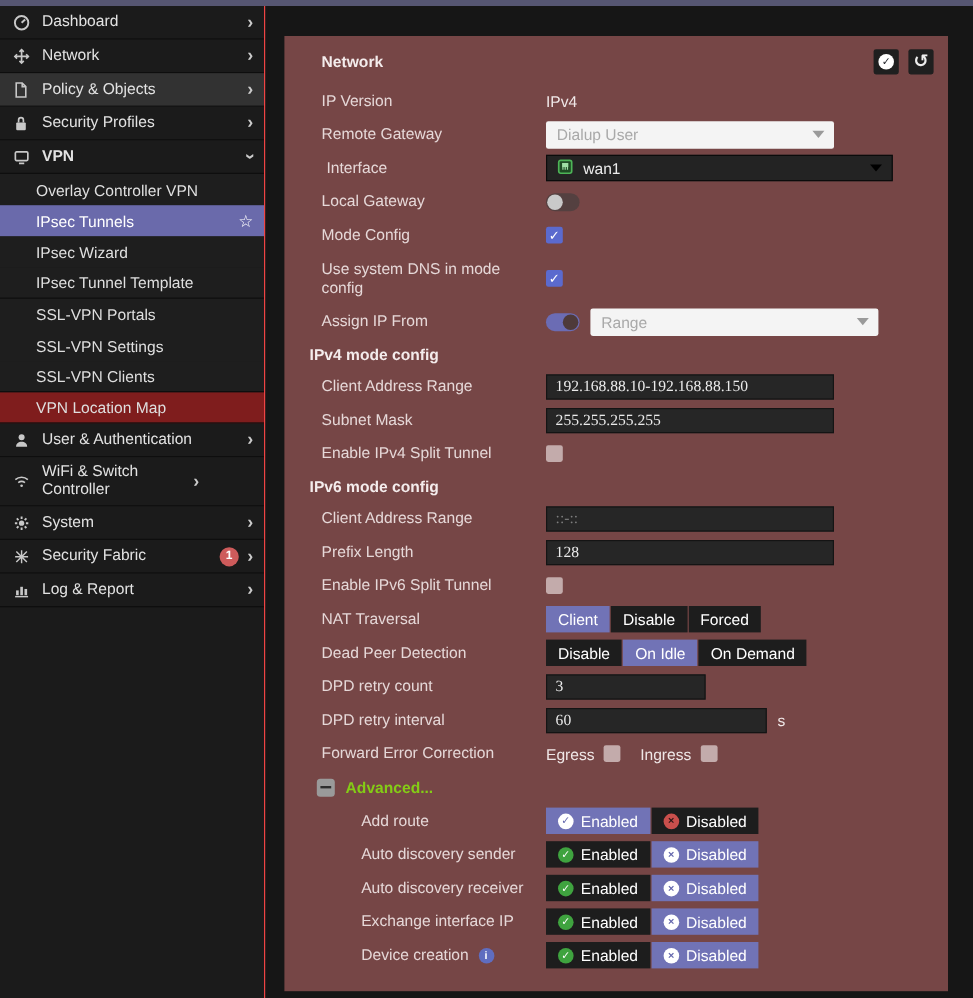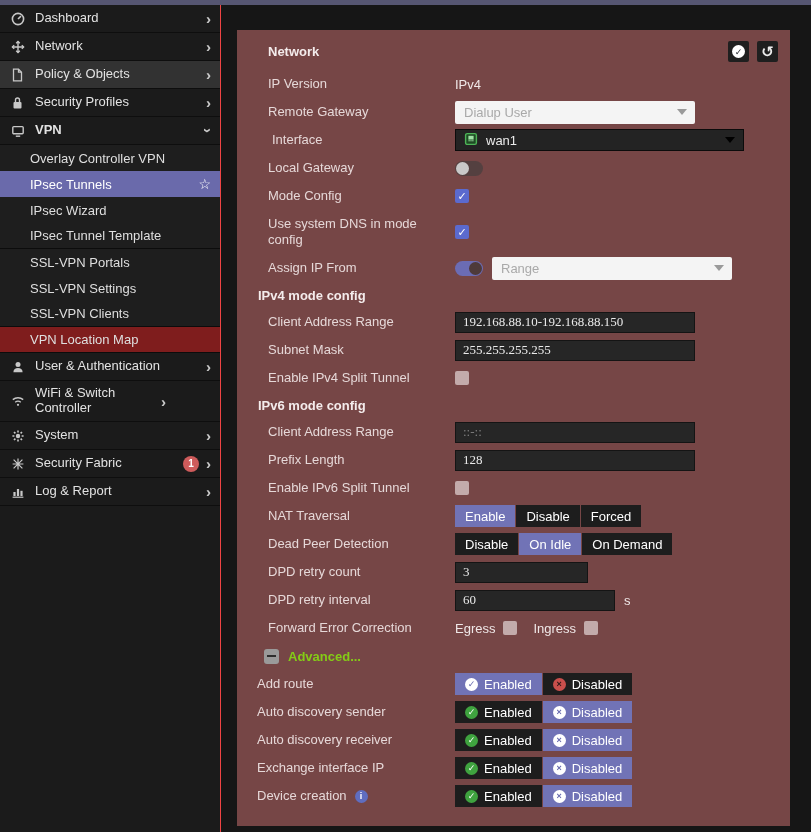--- a/index.html
+++ b/index.html
@@ -46,21 +46,21 @@
   .hbtn{width:21px;height:21px;background:#1f1f1f;border-radius:2px;margin-left:8px;
     display:flex;align-items:center;justify-content:center;cursor:pointer}
   .circ-w{width:13px;height:13px;border-radius:50%;background:#fff;color:#23252b;
     font-size:9px;font-weight:700;display:flex;align-items:center;justify-content:center}
   .undo{color:#ededed;font-size:15px;font-weight:700;line-height:1}
 
   .row{display:flex;align-items:center;min-height:28px}
   .row.tall{min-height:44px}
   .lbl{flex:0 0 218px;padding-left:31px;padding-right:10px;color:#e6d8d8;font-size:13px;line-height:1.25}
   .lbl.ind{padding-left:35px}
-  .lbl.adv{padding-left:20px}
+  .lbl.adv{padding-left:64px}
   .sechead{min-height:26px;display:flex;align-items:center;padding-left:21px;
     font-weight:700;color:#f4ecec;font-size:13px}
   .ctl{display:flex;align-items:center}
   .txt{color:#efe7e7;font-size:13px}
 
   .wselect{width:240px;height:23px;background:#f4f4f4;border-radius:2px;display:flex;
     align-items:center;padding:0 9px;color:#a9a9a9;font-size:13px;position:relative}
   .car{position:absolute;right:8px;width:0;height:0;border-left:5px solid transparent;
     border-right:5px solid transparent;border-top:6px solid #9a9a9a}
   .dselect{width:289px;height:22px;background:#232323;border:1px solid #0b0b0b;display:flex;
@@ -75,21 +75,21 @@
   .toggle.on .knob{right:1px;background:#4e3a3a}
 
   .cb{width:14px;height:14px;border-radius:2px;cursor:pointer;display:flex;
     align-items:center;justify-content:center}
   .cb.on{background:#5b6ace;color:#fff;font-size:11px;font-weight:700}
   .cb.off{background:#c3abab}
 
   .tinput{height:21px;background:#262626;border:1px solid #141414;color:#eaeaea;
     font-size:13px;padding:0 7px;font-family:Liberation Serif, serif;outline:none}
   .tinput::placeholder{color:#7e7e7e}
-  .w240{width:240px}.w133{width:133px}.w160{width:160px}
+  .w240{width:240px}.w133{width:133px}.w160{width:184px}
   .suffix{margin-left:9px}
 
   .seg{display:flex}
   .sg{height:22px;display:flex;align-items:center;padding:0 10px;background:#1d1d1d;
     color:#fff;font-size:13px;margin-right:1px;cursor:pointer;gap:6px}
   .sg.sel{background:#7173b6}
   .ic{width:13px;height:13px;border-radius:50%;display:flex;align-items:center;
     justify-content:center;font-size:9px;font-weight:700;line-height:1}
   .ic.wmark{background:#fff;color:#6467ad}
   .ic.gcheck{background:#3fa33f;color:#fff}
@@ -380,21 +380,21 @@
     <div class="row">
       <div class="lbl">Enable IPv6 Split Tunnel</div>
       <div class="ctl">
           <span class="cb off"></span>
         </div>
     </div>
 
     <div class="row">
       <div class="lbl">NAT Traversal</div>
       <div class="ctl seg">
-        <span class="sg sel">Enable</span>
+        <span class="sg sel">Client</span>
         <span class="sg">Disable</span>
         <span class="sg">Forced</span>
       </div>
     </div>
 
     <div class="row">
       <div class="lbl">Dead Peer Detection</div>
       <div class="ctl seg">
         <span class="sg">Disable</span>
         <span class="sg sel">On Idle</span>

